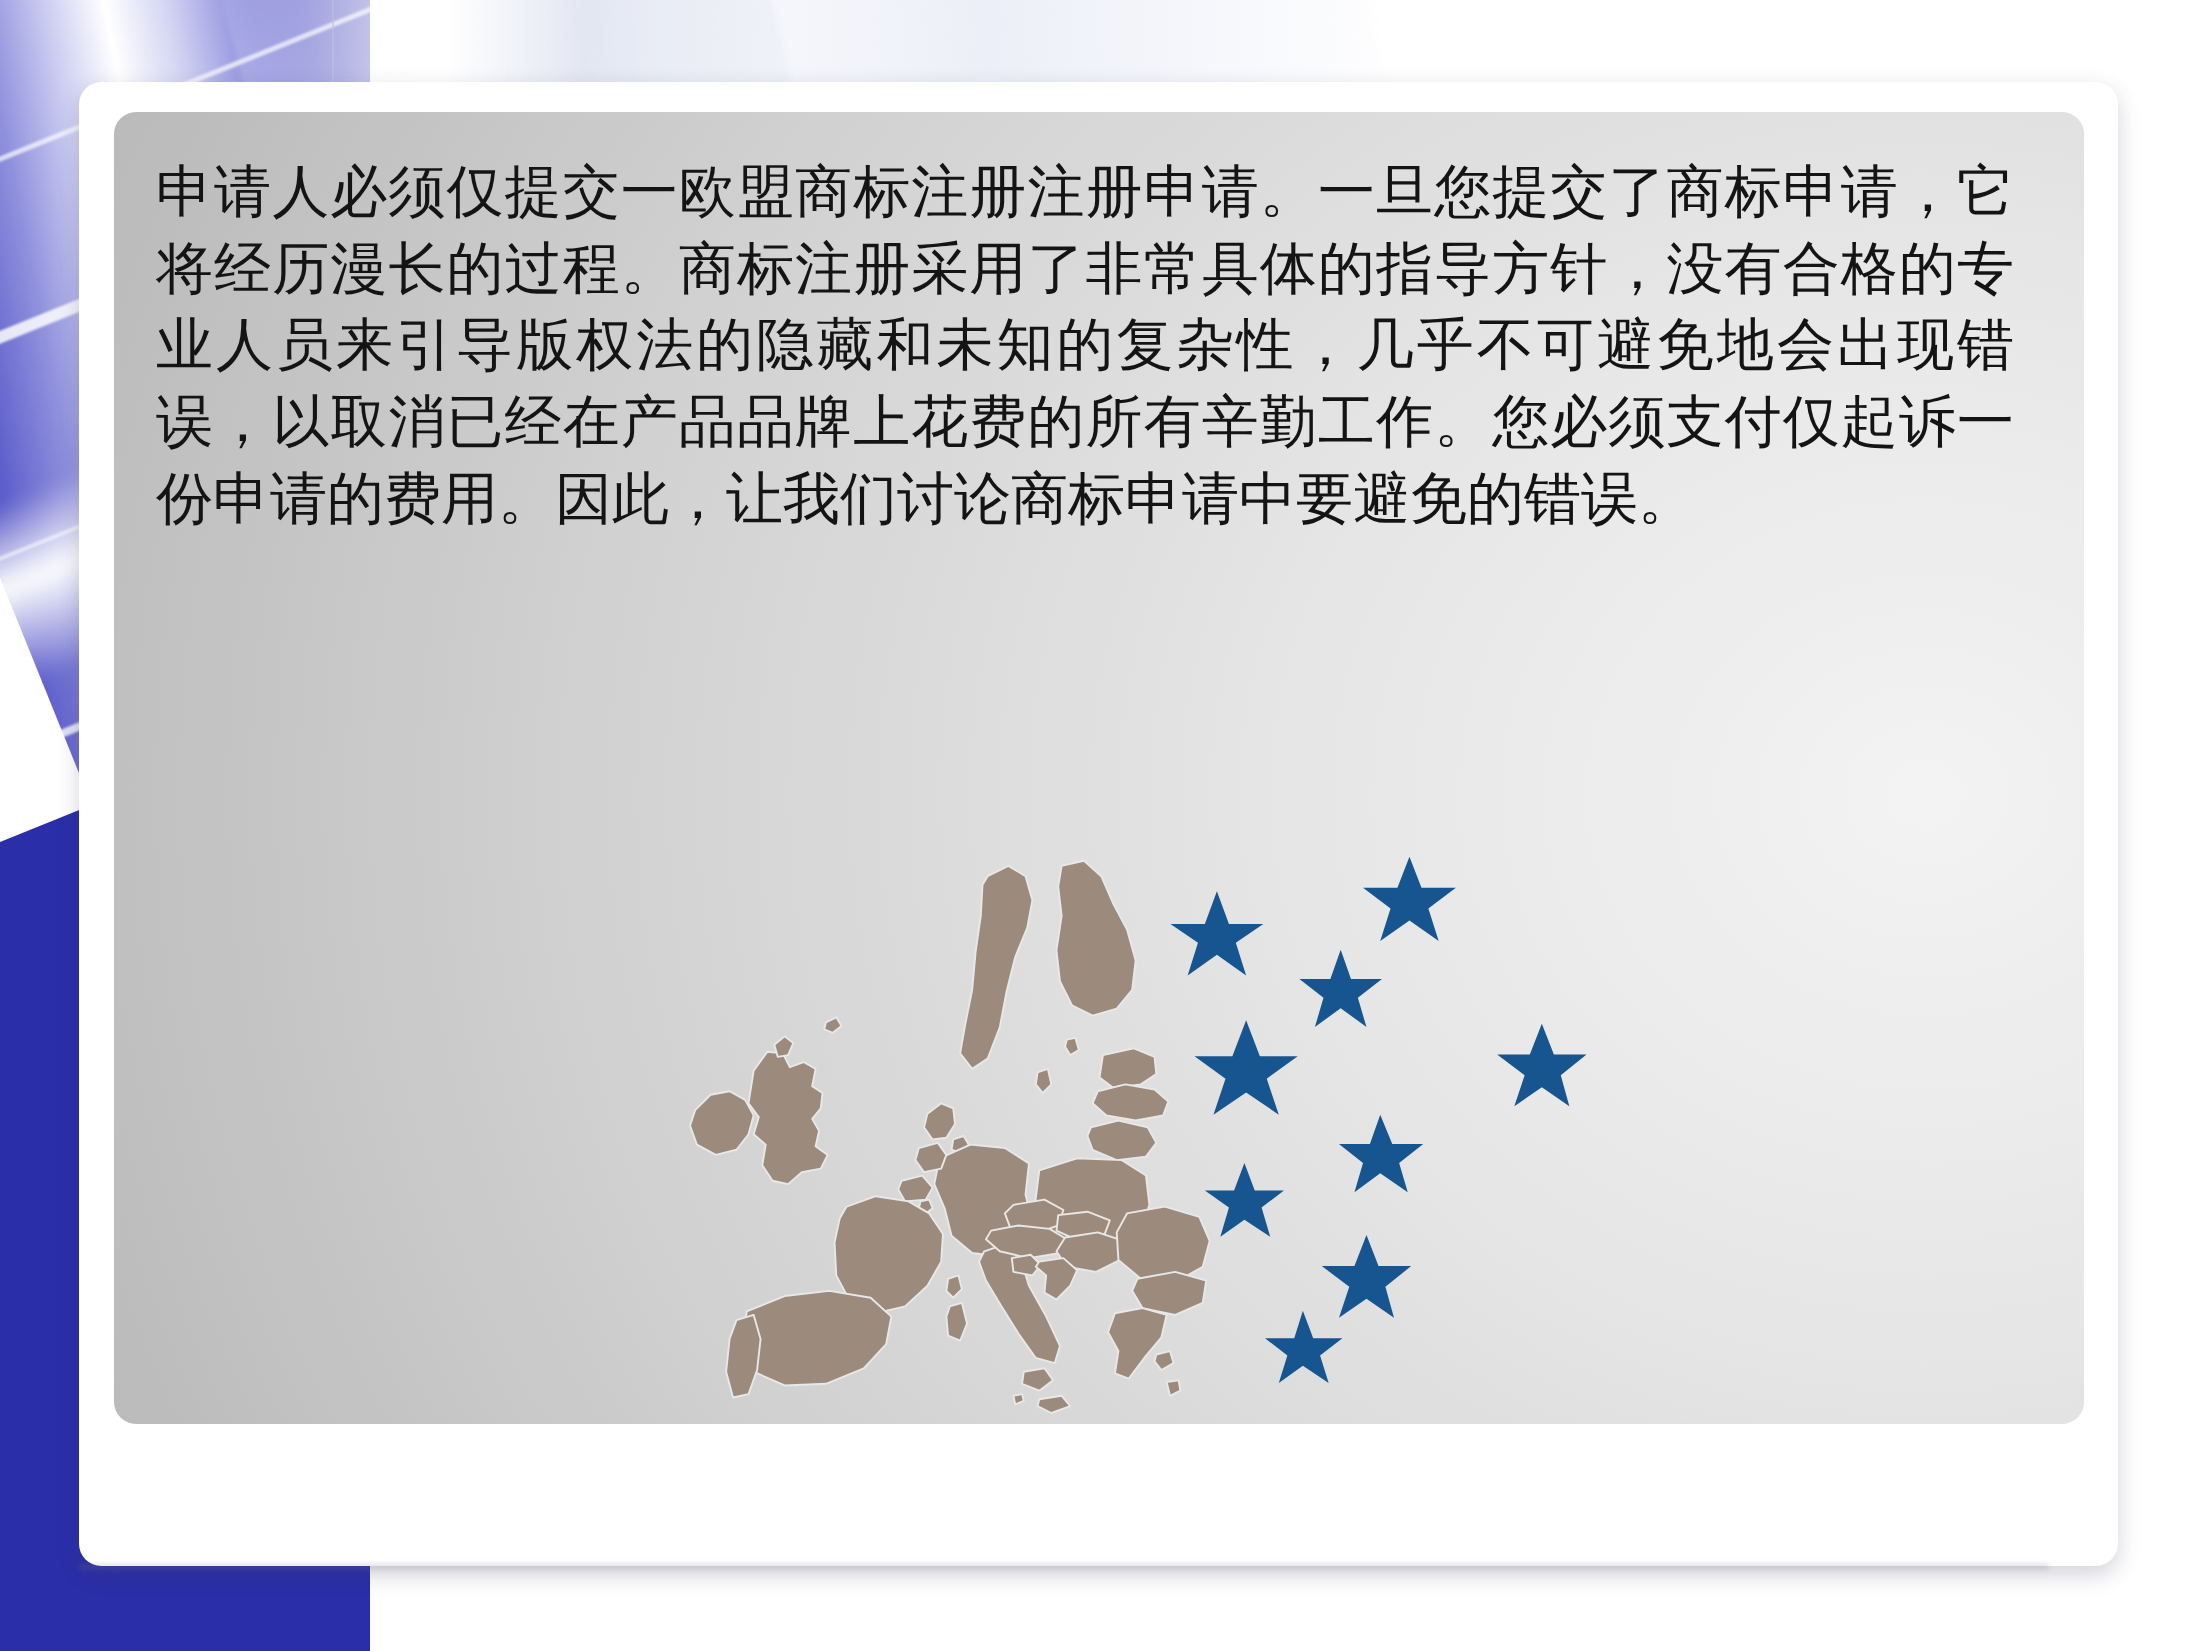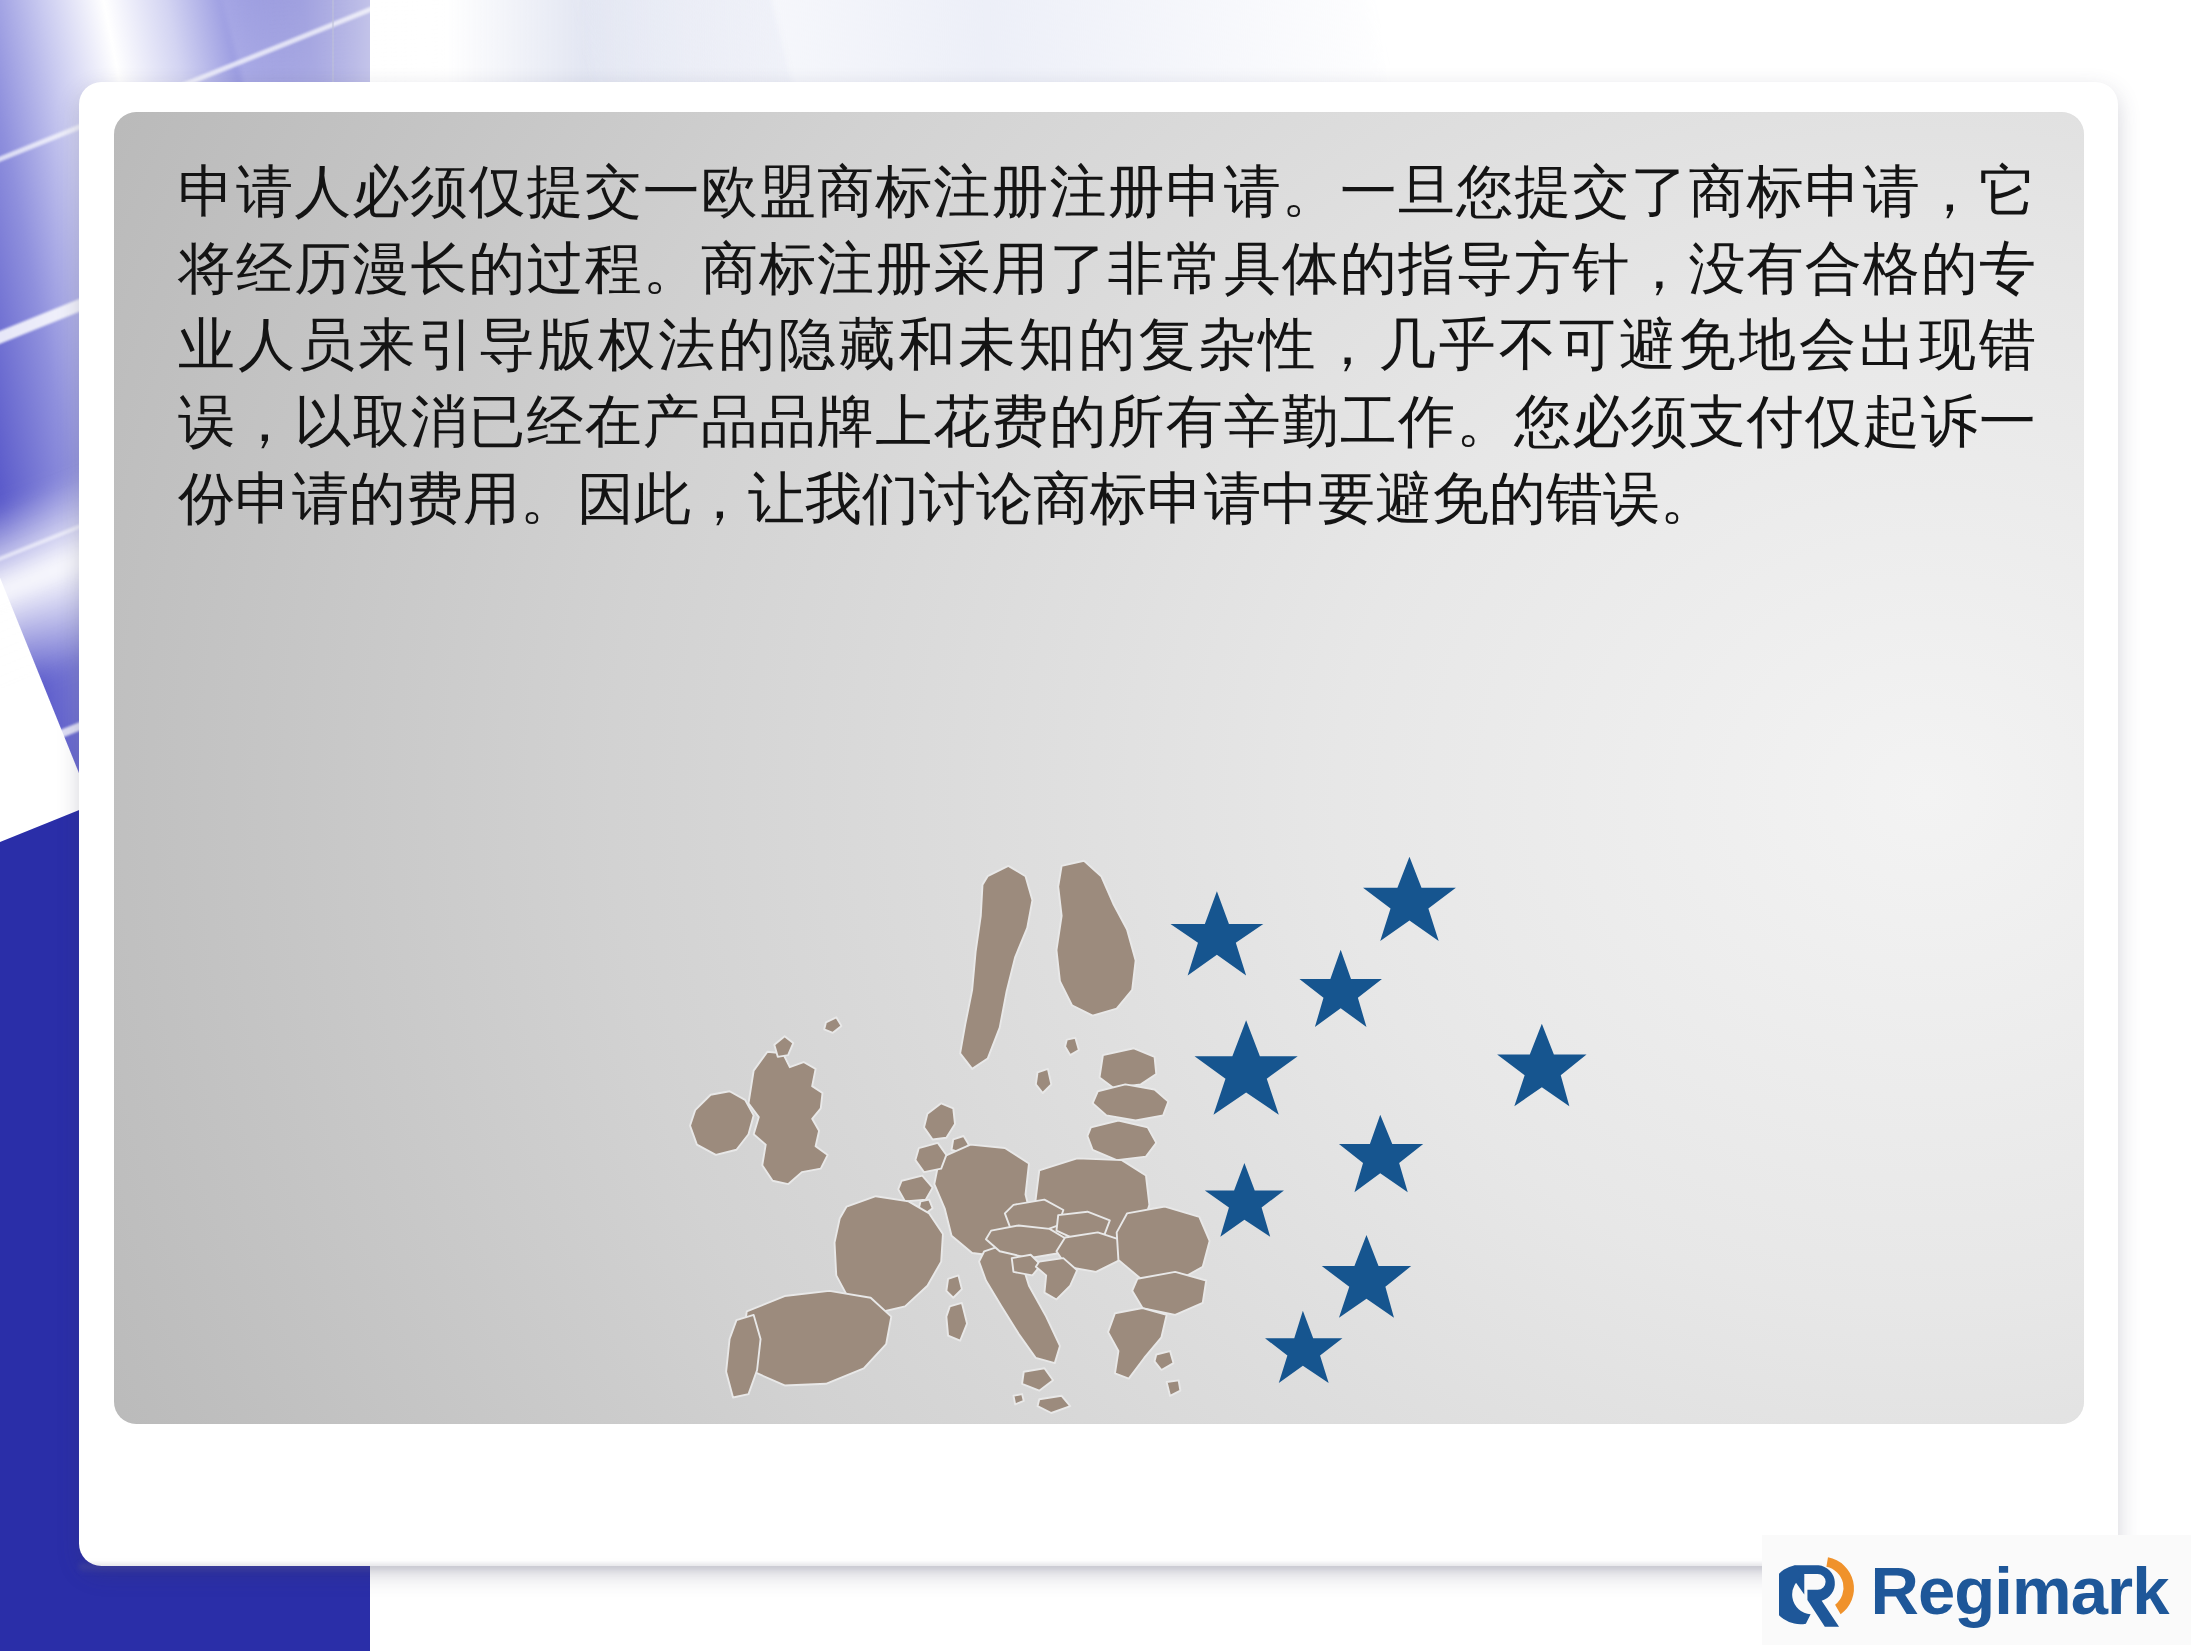--- a/index.html
+++ b/index.html
@@ -92,21 +92,21 @@
     position:absolute;left:114px;top:112px;width:1970px;height:1312px;
     border-radius:22.4px;
     background:
       radial-gradient(115% 150% at 92% 52%, #f3f3f3 0%, #e7e7e7 26%, #d2d2d2 58%, #b9b9b9 88%, #ababab 100%);
     box-shadow:inset 0 0 0.9px rgba(0,0,0,.08);
     overflow:hidden;
   }
 
   
   #body-text{
-    position:absolute;left:64px;top:41px;width:1858px;
+    position:absolute;left:42px;top:41px;width:1858px;
     font-size:57px;
     line-height:1.345;
     letter-spacing:0px;
     color:#141414;
     font-weight:400;
     text-align:justify;
     font-family:"DejaVu Sans","Liberation Sans",sans-serif;
     white-space:pre-wrap;
   }
 
@@ -254,23 +254,15 @@
           <polygon points="225,105 232,123 251,123 236,135 241,153 225,142 209,153 215,135 199,123 218,123"></polygon>
           <polygon points="131,158 138,175 156,175 142,186 147,203 131,192 116,203 121,186 107,175 125,175"></polygon>
           <polygon points="52,186 58,202 75,202 62,212 67,229 52,219 38,229 43,212 29,202 46,202"></polygon>
           <polygon points="123,228 130,246 149,246 134,258 139,276 123,265 107,276 113,258 97,246 116,246"></polygon>
           <polygon points="86,272 92,288 109,288 96,298 101,314 86,304 72,314 77,298 64,288 81,288"></polygon>
         </g>
       </svg>
     </div>
   </div>
 
-  <div id="logo">
-    <svg class="mark" viewBox="0 0 100 100">
-      <path d="M62 8 a40 40 0 0 1 16 72 l-7 -12 a27 27 0 0 0 -11 -48 z" fill="#f0922b"></path>
-      <path d="M20 18 h30 a23 23 0 0 1 4 45 l22 33 h-18 l-22 -34 v-13 h13 a10 10 0 0 0 0 -20 h-17 v26 l-12 -17 z" fill="#1e5799"></path>
-      <path d="M20 18 a37 37 0 0 0 14 74 l6 -12 a25 25 0 0 1 -8 -48 z" fill="#1e5799"></path>
-    </svg>
-    <span class="wordmark">Regimark</span>
-  </div>
 
 </div>
 
 
 </body></html>

